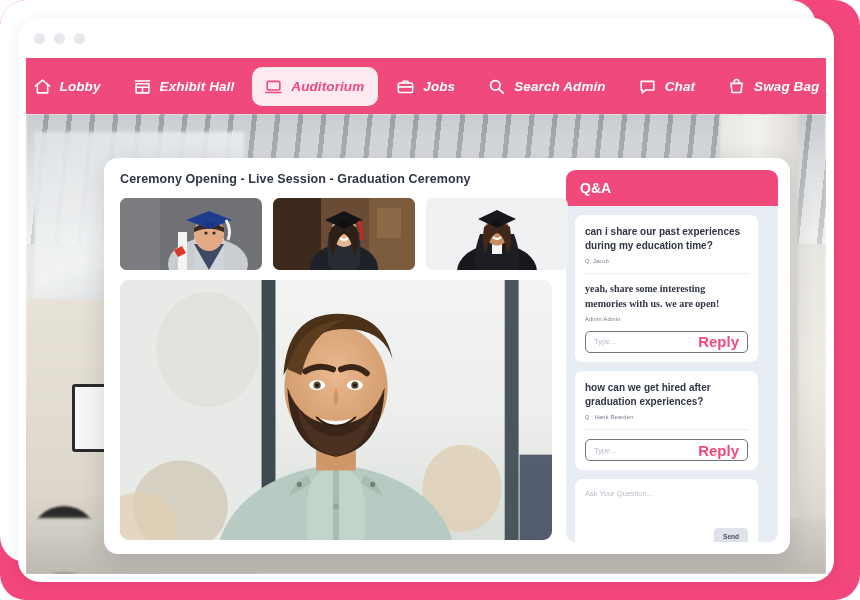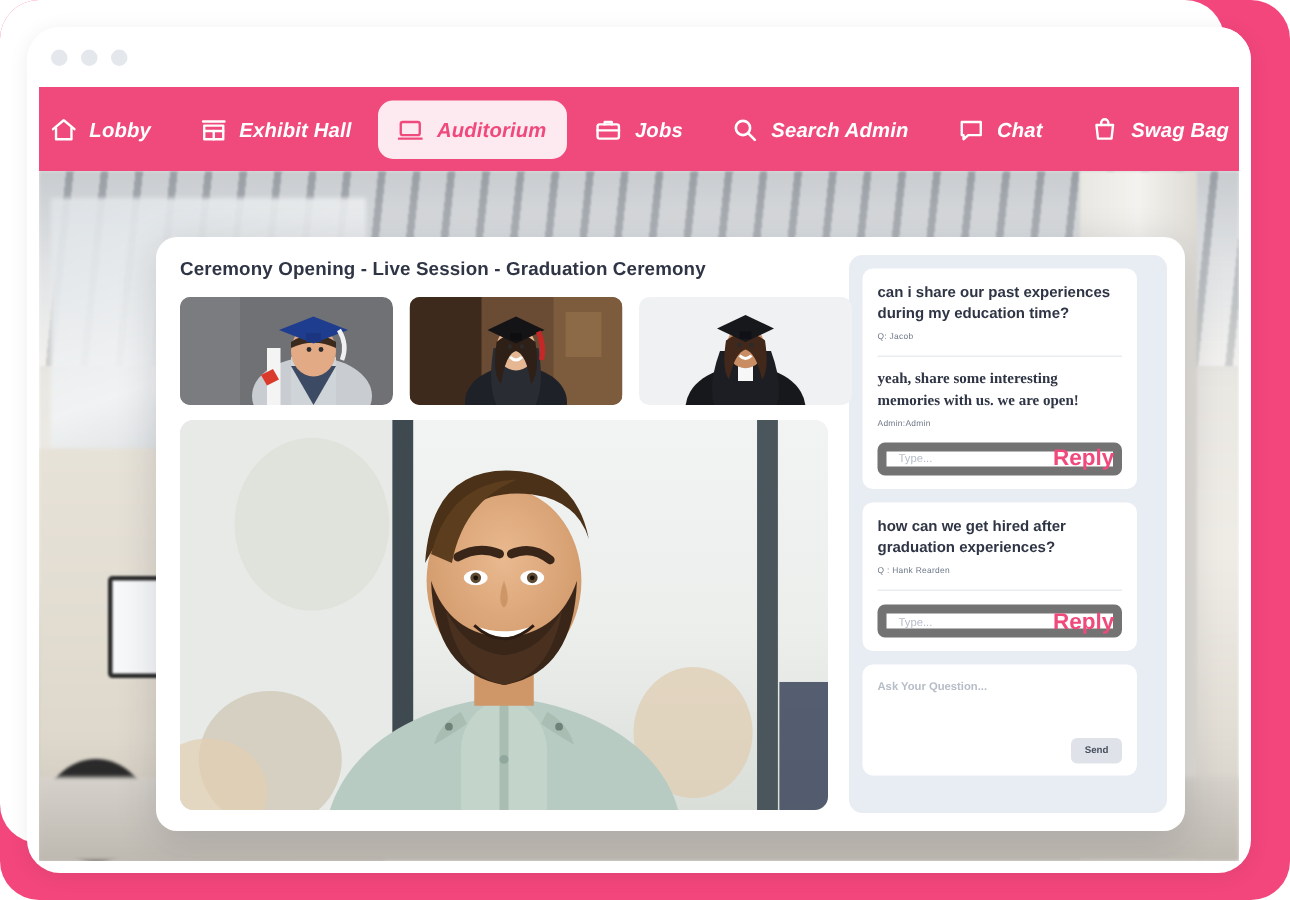--- a/index.html
+++ b/index.html
@@ -196,21 +196,21 @@
     font-size: 10px; font-weight: bold; color: #2f3545;
     line-height: 1.42;
     font-family: Liberation Serif, serif;
   }
   .qa-author {
     font-size: 5.6px; color: #6e7787; margin-top: 5px; letter-spacing: .2px;
   }
   .qa-divider { height: 1px; background: #e9ecf1; margin: 9px 0 8px 0; }
   .qa-reply-row {
     margin-top: 9px;
-    border: 6px solid #737373; border-radius: 5px;
+    border: 1px solid #737373; border-radius: 5px;
     height: 22px; display: flex; align-items: center;
     padding: 0 8px;
   }
   .qa-reply-input {
     flex: 1; border: none; outline: none; background: transparent;
     font-size: 7.5px; color: #3b4252;
     font-family: "Liberation Sans", sans-serif;
   }
   .qa-reply-input::placeholder { color: #b7bdc8; }
   .qa-reply-btn {
@@ -220,21 +220,20 @@
   #qa-ask-card {
     background: #ffffff; border-radius: 7px;
     padding: 10px 10px 8px 10px;
     min-height: 74px;
     display: flex; flex-direction: column;
   }
   #qa-ask-input {
     border: none; outline: none; resize: none; background: transparent;
     font-size: 7.5px; color: #3b4252; flex: 1; width: 100%;
     font-family: "Liberation Sans", sans-serif;
-    font-weight: bold;
   }
   #qa-ask-input::placeholder { color: #b7bdc8; }
   #qa-send-row { display: flex; justify-content: flex-end; }
   #qa-send-btn {
     background: #dfe3e9; color: #4a5160;
     font-size: 6.5px; font-weight: bold;
     border: none; border-radius: 4px;
     padding: 5px 9px; cursor: pointer;
     font-family: "Liberation Sans", sans-serif;
   }
@@ -464,20 +463,21 @@
             <circle cx="244" cy="106" r="1.6" fill="#1a1208"></circle>
 
             <path d="M225 108 q-5 14 0 18 q5 -4 0 -18" fill="#c78d5e" opacity=".75"></path>
           </svg>
         </div>
 
       </div>
 
       <div id="qa-panel">
 
+        <div id="qa-header">Q&amp;A</div>
 
         <div id="qa-body">
 
           <div class="qa-card">
             <div class="qa-msg-q">can i share our past experiences during my education time?</div>
             <div class="qa-author">Q: Jacob</div>
             <div class="qa-divider"></div>
             <div class="qa-msg-a">yeah, share some interesting memories with us. we are open!</div>
             <div class="qa-author">Admin:Admin</div>
             <div class="qa-reply-row">

